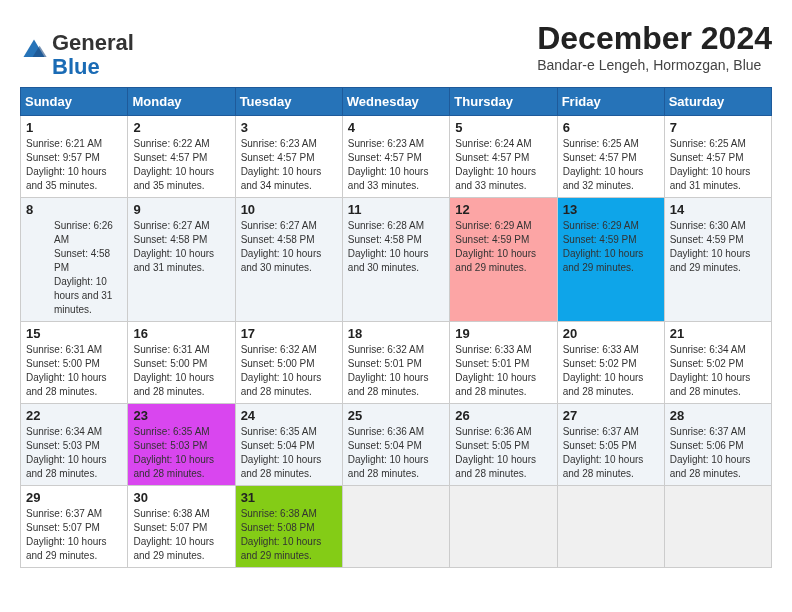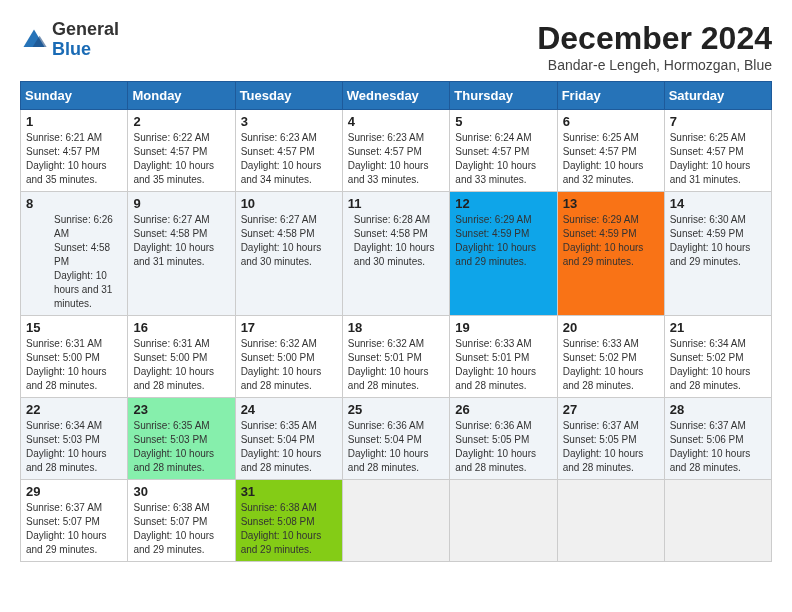--- a/index.html
+++ b/index.html
@@ -15,31 +15,32 @@
       justify-content: space-between;
       align-items: flex-start;
       margin-bottom: 8px;
     }
     .logo {
       display: flex;
       align-items: center;
       gap: 4px;
     }
     .logo-text {
-      font-size: 18px;
+      font-size: 22px;
       line-height: 1.1;
+      margin-top: 11px;
     }
     .logo-general { color: #333; font-weight: bold; }
     .logo-blue { color: #1a6bb5; font-weight: bold; }
     .logo-icon {
       width: 28px;
       height: 28px;
     }
     .title-section {
-      text-align: right;
+      text-align: left;
     }
     .month-year {
       font-size: 32px;
       font-weight: bold;
       color: #222;
     }
     .location {
       font-size: 14px;
       color: #444;
     }
@@ -116,21 +117,21 @@
         <th>Thursday</th>
         <th>Friday</th>
         <th>Saturday</th>
       </tr>
   </thead>
   <tbody id="calendar-body">
   <tr>
         <td style="background: rgb(255, 255, 255);">
           <span class="day-num">1</span>
           <div class="day-info" style="white-space: pre-line;">Sunrise: 6:21 AM
-Sunset: 4:57 PM
+Sunset: 9:57 PM
 Daylight: 10 hours and 35 minutes.</div>
         </td>
         <td style="background: rgb(255, 255, 255);">
           <span class="day-num">2</span>
           <div class="day-info" style="white-space: pre-line;">Sunrise: 6:22 AM
 Sunset: 4:57 PM
 Daylight: 10 hours and 35 minutes.</div>
         </td>
         <td style="background: rgb(255, 255, 255);">
           <span class="day-num">3</span>
@@ -177,31 +178,31 @@
 Daylight: 10 hours and 31 minutes.</div>
         </td>
         <td style="background: rgb(240, 244, 248);">
           <span class="day-num">10</span>
           <div class="day-info" style="white-space: pre-line;">Sunrise: 6:27 AM
 Sunset: 4:58 PM
 Daylight: 10 hours and 30 minutes.</div>
         </td>
         <td style="background: rgb(240, 244, 248);">
           <span class="day-num">11</span>
-          <div class="day-info" style="white-space: pre-line; margin-left: 6px;">Sunrise: 6:28 AM
+          <div class="day-info" style="white-space: pre-line;">Sunrise: 6:28 AM
 Sunset: 4:58 PM
 Daylight: 10 hours and 30 minutes.</div>
         </td>
-        <td style="background: #0ea5e9;">
+        <td style="background: #fca5a5;">
           <span class="day-num">12</span>
           <div class="day-info" style="white-space: pre-line;">Sunrise: 6:29 AM
 Sunset: 4:59 PM
 Daylight: 10 hours and 29 minutes.</div>
         </td>
-        <td style="background: #f97316;">
+        <td style="background: #0ea5e9;">
           <span class="day-num">13</span>
           <div class="day-info" style="white-space: pre-line;">Sunrise: 6:29 AM
 Sunset: 4:59 PM
 Daylight: 10 hours and 29 minutes.</div>
         </td>
         <td style="background: rgb(240, 244, 248);">
           <span class="day-num">14</span>
           <div class="day-info" style="white-space: pre-line;">Sunrise: 6:30 AM
 Sunset: 4:59 PM
 Daylight: 10 hours and 29 minutes.</div>
@@ -251,21 +252,21 @@
 Daylight: 10 hours and 28 minutes.</div>
         </td>
       </tr>
       <tr>
         <td style="background: rgb(240, 244, 248);">
           <span class="day-num">22</span>
           <div class="day-info" style="white-space: pre-line;">Sunrise: 6:34 AM
 Sunset: 5:03 PM
 Daylight: 10 hours and 28 minutes.</div>
         </td>
-        <td style="background: #86efac;">
+        <td style="background: #d946ef;">
           <span class="day-num">23</span>
           <div class="day-info" style="white-space: pre-line;">Sunrise: 6:35 AM
 Sunset: 5:03 PM
 Daylight: 10 hours and 28 minutes.</div>
         </td>
         <td style="background: rgb(240, 244, 248); margin-top: 38px;">
           <span class="day-num">24</span>
           <div class="day-info" style="white-space: pre-line;">Sunrise: 6:35 AM
 Sunset: 5:04 PM
 Daylight: 10 hours and 28 minutes.</div>

